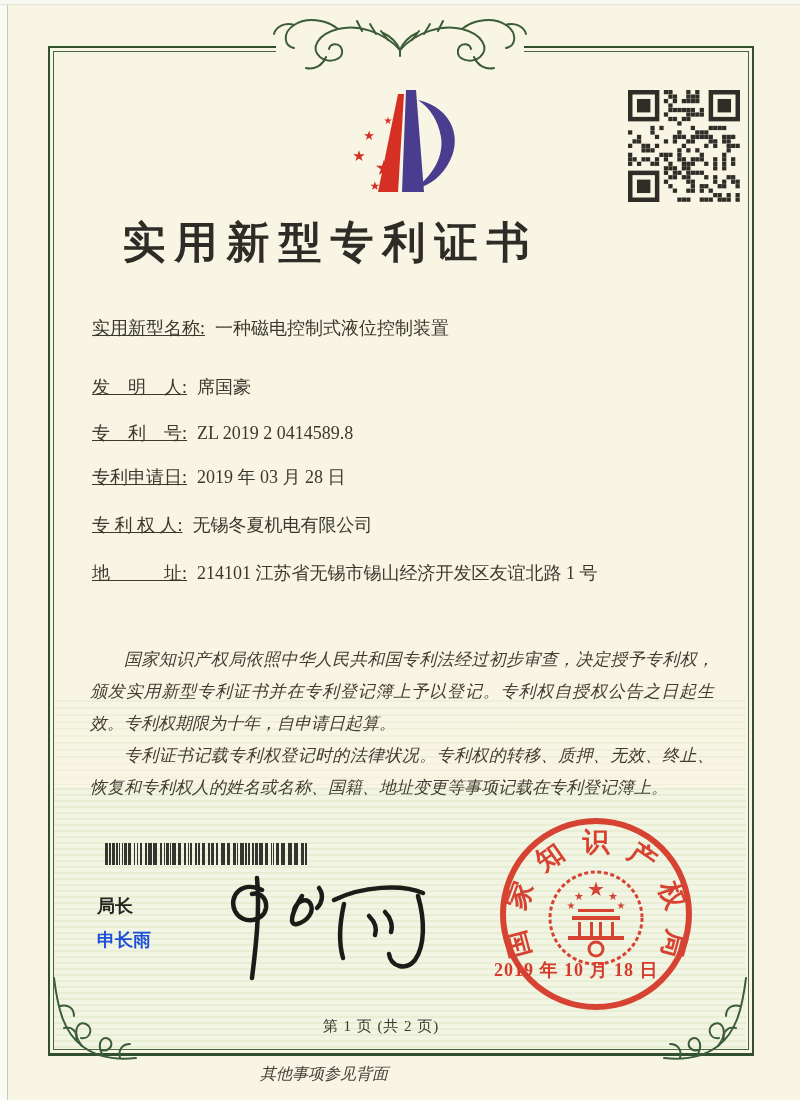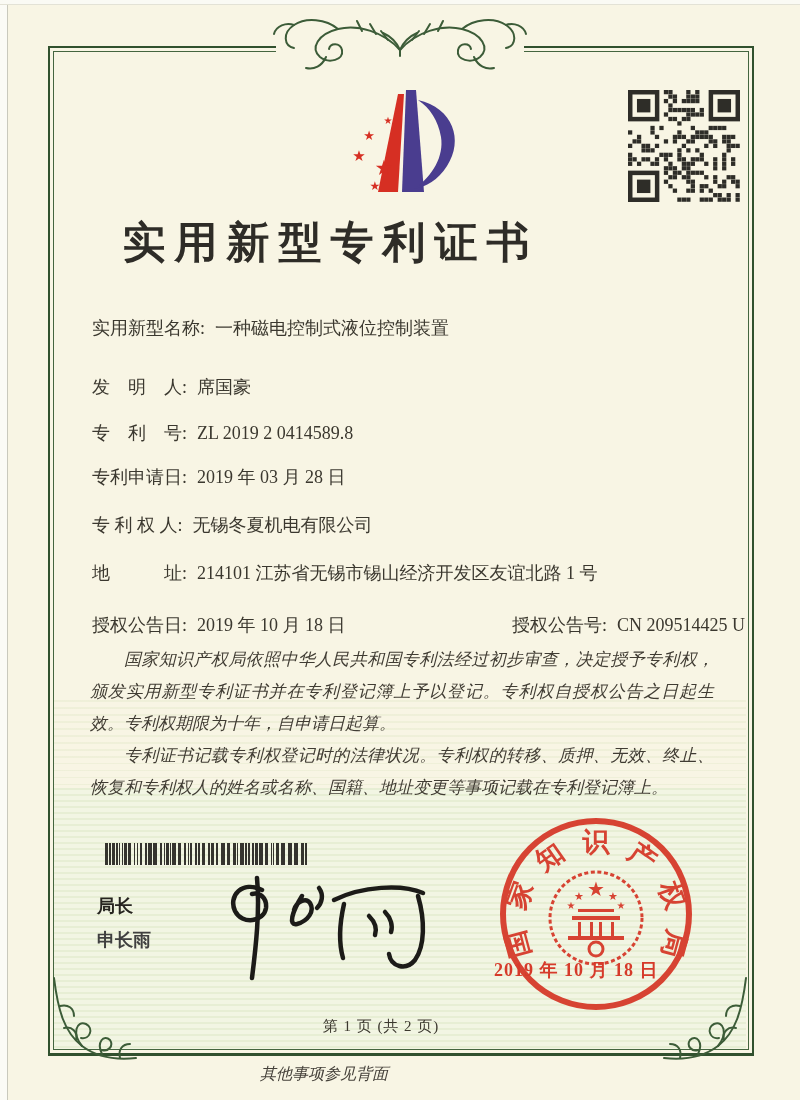--- a/index.html
+++ b/index.html
@@ -19,34 +19,34 @@
         background:repeating-linear-gradient(180deg,#e7eed4 0 1.6px,#f2f5e3 1.6px 6px);}
   .band-soft{position:absolute;left:54px;top:700px;width:692px;height:88px;
         background:repeating-linear-gradient(180deg,rgba(212,224,183,.25) 0 1.5px,rgba(248,245,228,0) 1.5px 7px);}
 
   .cert-no{position:absolute;left:80px;top:90px;font-size:18px;letter-spacing:2px;color:#3a372f;}
 
   .title{position:absolute;left:0;top:214px;width:661px;text-align:center;
          font-size:43px;font-weight:600;letter-spacing:9px;color:#2e2c27;}
 
   .field-row{position:absolute;left:92px;font-size:18px;color:#3b382f;white-space:nowrap;}
-  .field-label{display:inline-block;}
+  .field-label{display:inline-block;text-decoration:underline;}
   .field-value{margin-left:10px;}
   .auth2{position:absolute;left:420px;top:0;}
 
   .paras{position:absolute;left:90px;top:644px;width:624px;}
   .paras p{margin:0;text-indent:2em;text-align:justify;font-size:17px;line-height:32px;
            font-style:italic;color:#403c33;}
 
   .barcode-wrap{position:absolute;left:105px;top:843px;width:206px;height:22px;}
 
   .official-title{position:absolute;left:97px;top:894px;font-family:"Liberation Sans","DejaVu Sans",sans-serif;
                   font-size:18px;font-weight:600;color:#26241f;}
   .official-name{position:absolute;left:97px;top:928px;font-family:"Liberation Sans","DejaVu Sans",sans-serif;
-                 font-size:18px;font-weight:600;color:#404040;}
+                 font-size:18px;font-weight:600;color:#1d4ed8;}
 
   .signature{position:absolute;left:222px;top:868px;}
 
   .seal{position:absolute;left:478px;top:806px;opacity:.95;}
   .seal-date{position:absolute;left:494px;top:958px;font-size:18px;font-weight:600;
              letter-spacing:1px;color:#d63a2a;z-index:5;}
 
   .page-num{position:absolute;left:0;top:1017px;width:762px;text-align:center;
             font-size:15px;letter-spacing:1px;color:#3c392f;}
   .back-note{position:absolute;left:0;top:1064px;width:648px;text-align:center;
@@ -334,26 +334,20 @@
   </div>
   <div class="field-row" style="top:465px">
     <span class="field-label">专利申请日:</span><span class="field-value">2019 年 03 月 28 日</span>
   </div>
   <div class="field-row" style="top:513px">
     <span class="field-label">专 利 权 人:</span><span class="field-value">无锡冬夏机电有限公司</span>
   </div>
   <div class="field-row" style="top:561px">
     <span class="field-label">地　　　址:</span><span class="field-value">214101 江苏省无锡市锡山经济开发区友谊北路 1 号</span>
   </div>
-  <div class="field-row" style="top:613px">
-    <span class="field-label">授权公告日:</span><span class="field-value">2019 年 10 月 18 日</span>
-    <span class="auth2">
-      <span class="field-label">授权公告号:</span><span class="field-value">CN 209514425 U</span>
-    </span>
-  </div>
 
   <div class="paras">
     <p>国家知识产权局依照中华人民共和国专利法经过初步审查，决定授予专利权，颁发实用新型专利证书并在专利登记簿上予以登记。专利权自授权公告之日起生效。专利权期限为十年，自申请日起算。</p>
     <p>专利证书记载专利权登记时的法律状况。专利权的转移、质押、无效、终止、恢复和专利权人的姓名或名称、国籍、地址变更等事项记载在专利登记簿上。</p>
   </div>
 
   <svg id="barcode" class="barcode-wrap" width="206" height="22" viewBox="0 0 206 22">
       <rect x="0" y="0" width="3" height="22" fill="#35342e"></rect>
       <rect x="4" y="0" width="2" height="22" fill="#35342e"></rect>
       <rect x="7" y="0" width="3" height="22" fill="#35342e"></rect>

